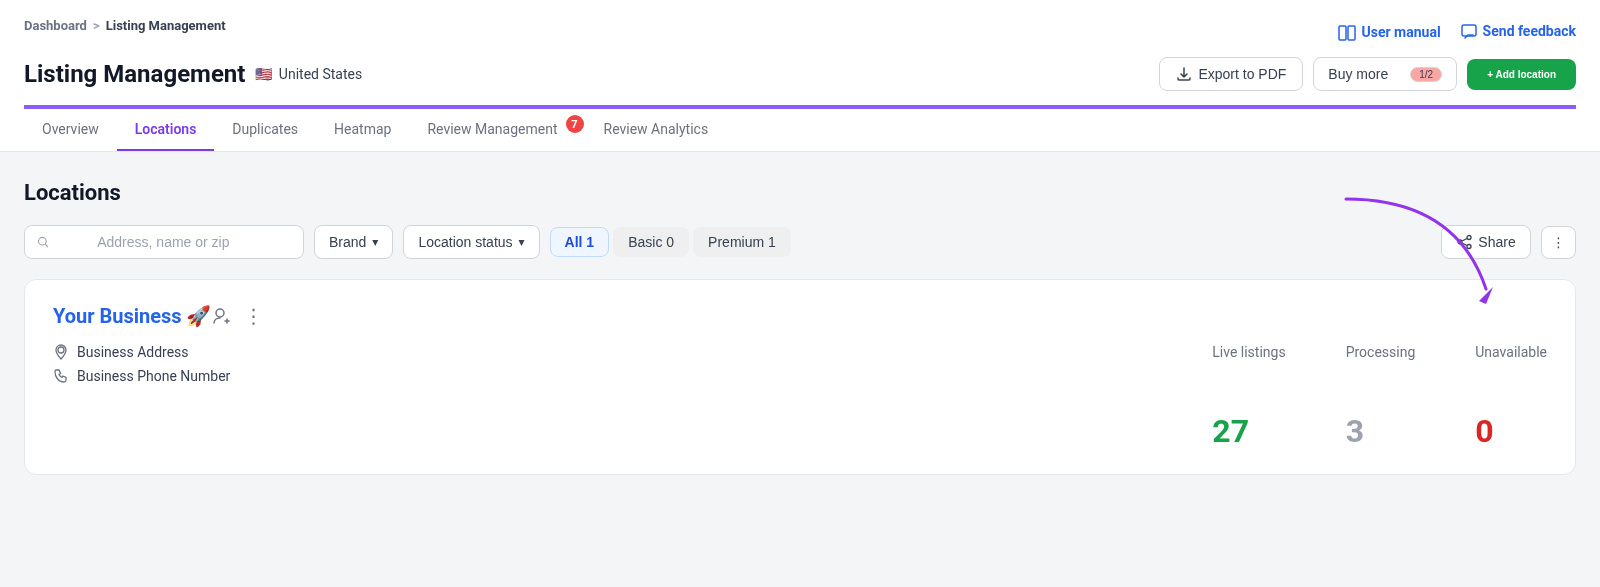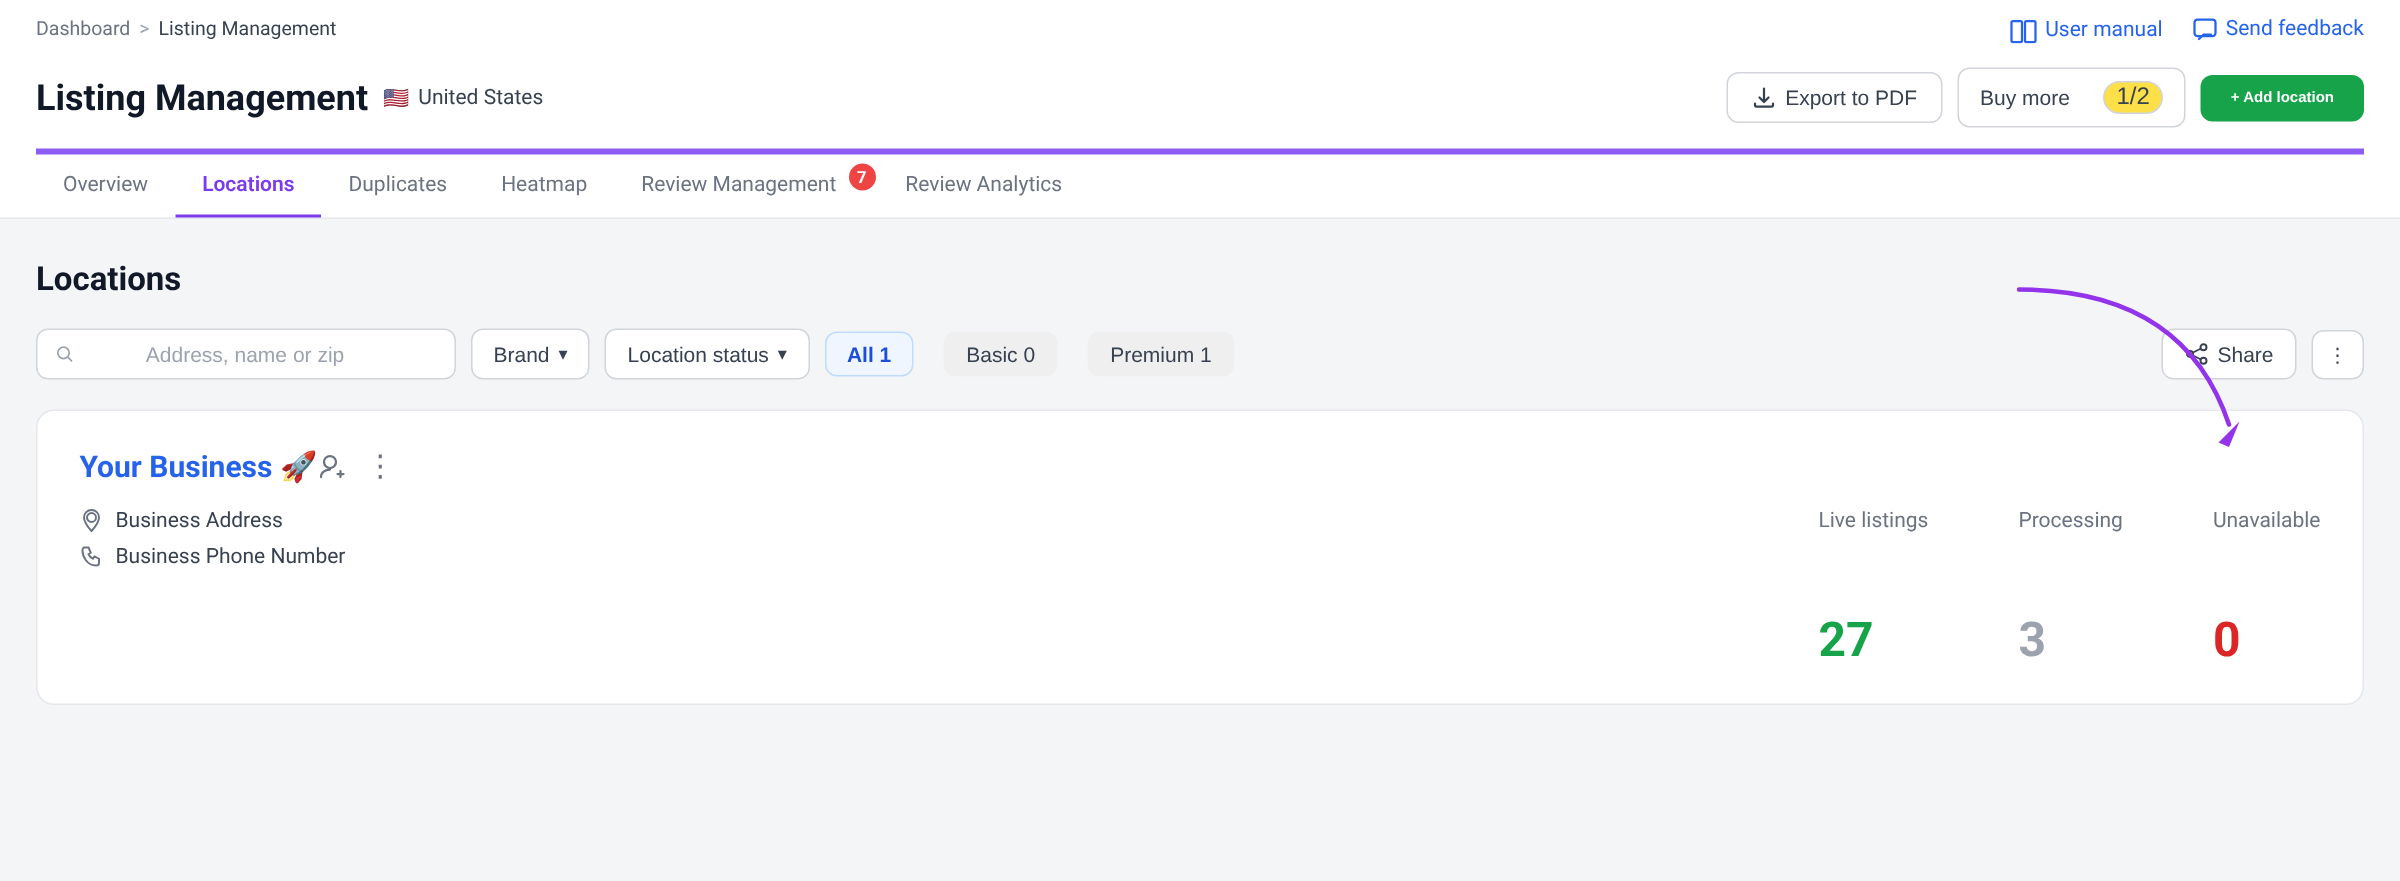--- a/index.html
+++ b/index.html
@@ -12,20 +12,21 @@
     .top-bar {
       background: #fff;
       border-bottom: 1px solid #e5e7eb;
       padding: 0 24px;
     }
     .breadcrumb-row {
       display: flex;
       align-items: center;
       justify-content: space-between;
       padding: 10px 0 6px 0;
+      font-weight: bold;
     }
     .breadcrumb {
       display: flex;
       align-items: center;
       gap: 6px;
       color: #6b7280;
       font-size: 13px;
     }
     .breadcrumb-sep {
       color: #9ca3af;
@@ -39,20 +40,21 @@
       gap: 20px;
     }
     .top-link {
       display: flex;
       align-items: center;
       gap: 6px;
       color: #2563eb;
       font-size: 14px;
       cursor: pointer;
       text-decoration: none;
+      margin-top: 12px;
     }
     .header-row {
       display: flex;
       align-items: center;
       justify-content: space-between;
       padding: 10px 0 14px 0;
     }
     .page-title {
       display: flex;
       align-items: center;
@@ -93,25 +95,25 @@
       gap: 22px;
       border: 1px solid #d1d5db;
       background: #fff;
       border-radius: 8px;
       padding: 8px 14px;
       font-size: 14px;
       color: #374151;
       cursor: pointer;
     }
     .badge-count {
-      background: #fde047;
+      background: #fca5a5;
       border: 1px solid #d1d5db;
       border-radius: 12px;
       padding: 1px 8px;
-      font-size: 16px;
+      font-size: 10px;
       color: #374151;
     }
     .btn-add-location {
       display: flex;
       align-items: center;
       gap: 6px;
       background: #16a34a;
       color: #fff;
       border: none;
       border-radius: 8px;
@@ -204,21 +206,21 @@
       background: #fff;
       border-radius: 8px;
       padding: 8px 14px;
       font-size: 14px;
       color: #374151;
       cursor: pointer;
     }
     .filter-tabs {
       display: flex;
       align-items: center;
-      gap: 20px;
+      gap: 4px;
     }
     .filter-tab {
       padding: 6px 14px;
       border-radius: 8px;
       font-size: 14px;
       cursor: pointer;
       color: #374151;
       border: 1px solid transparent;
     }
     .filter-tab.active {

